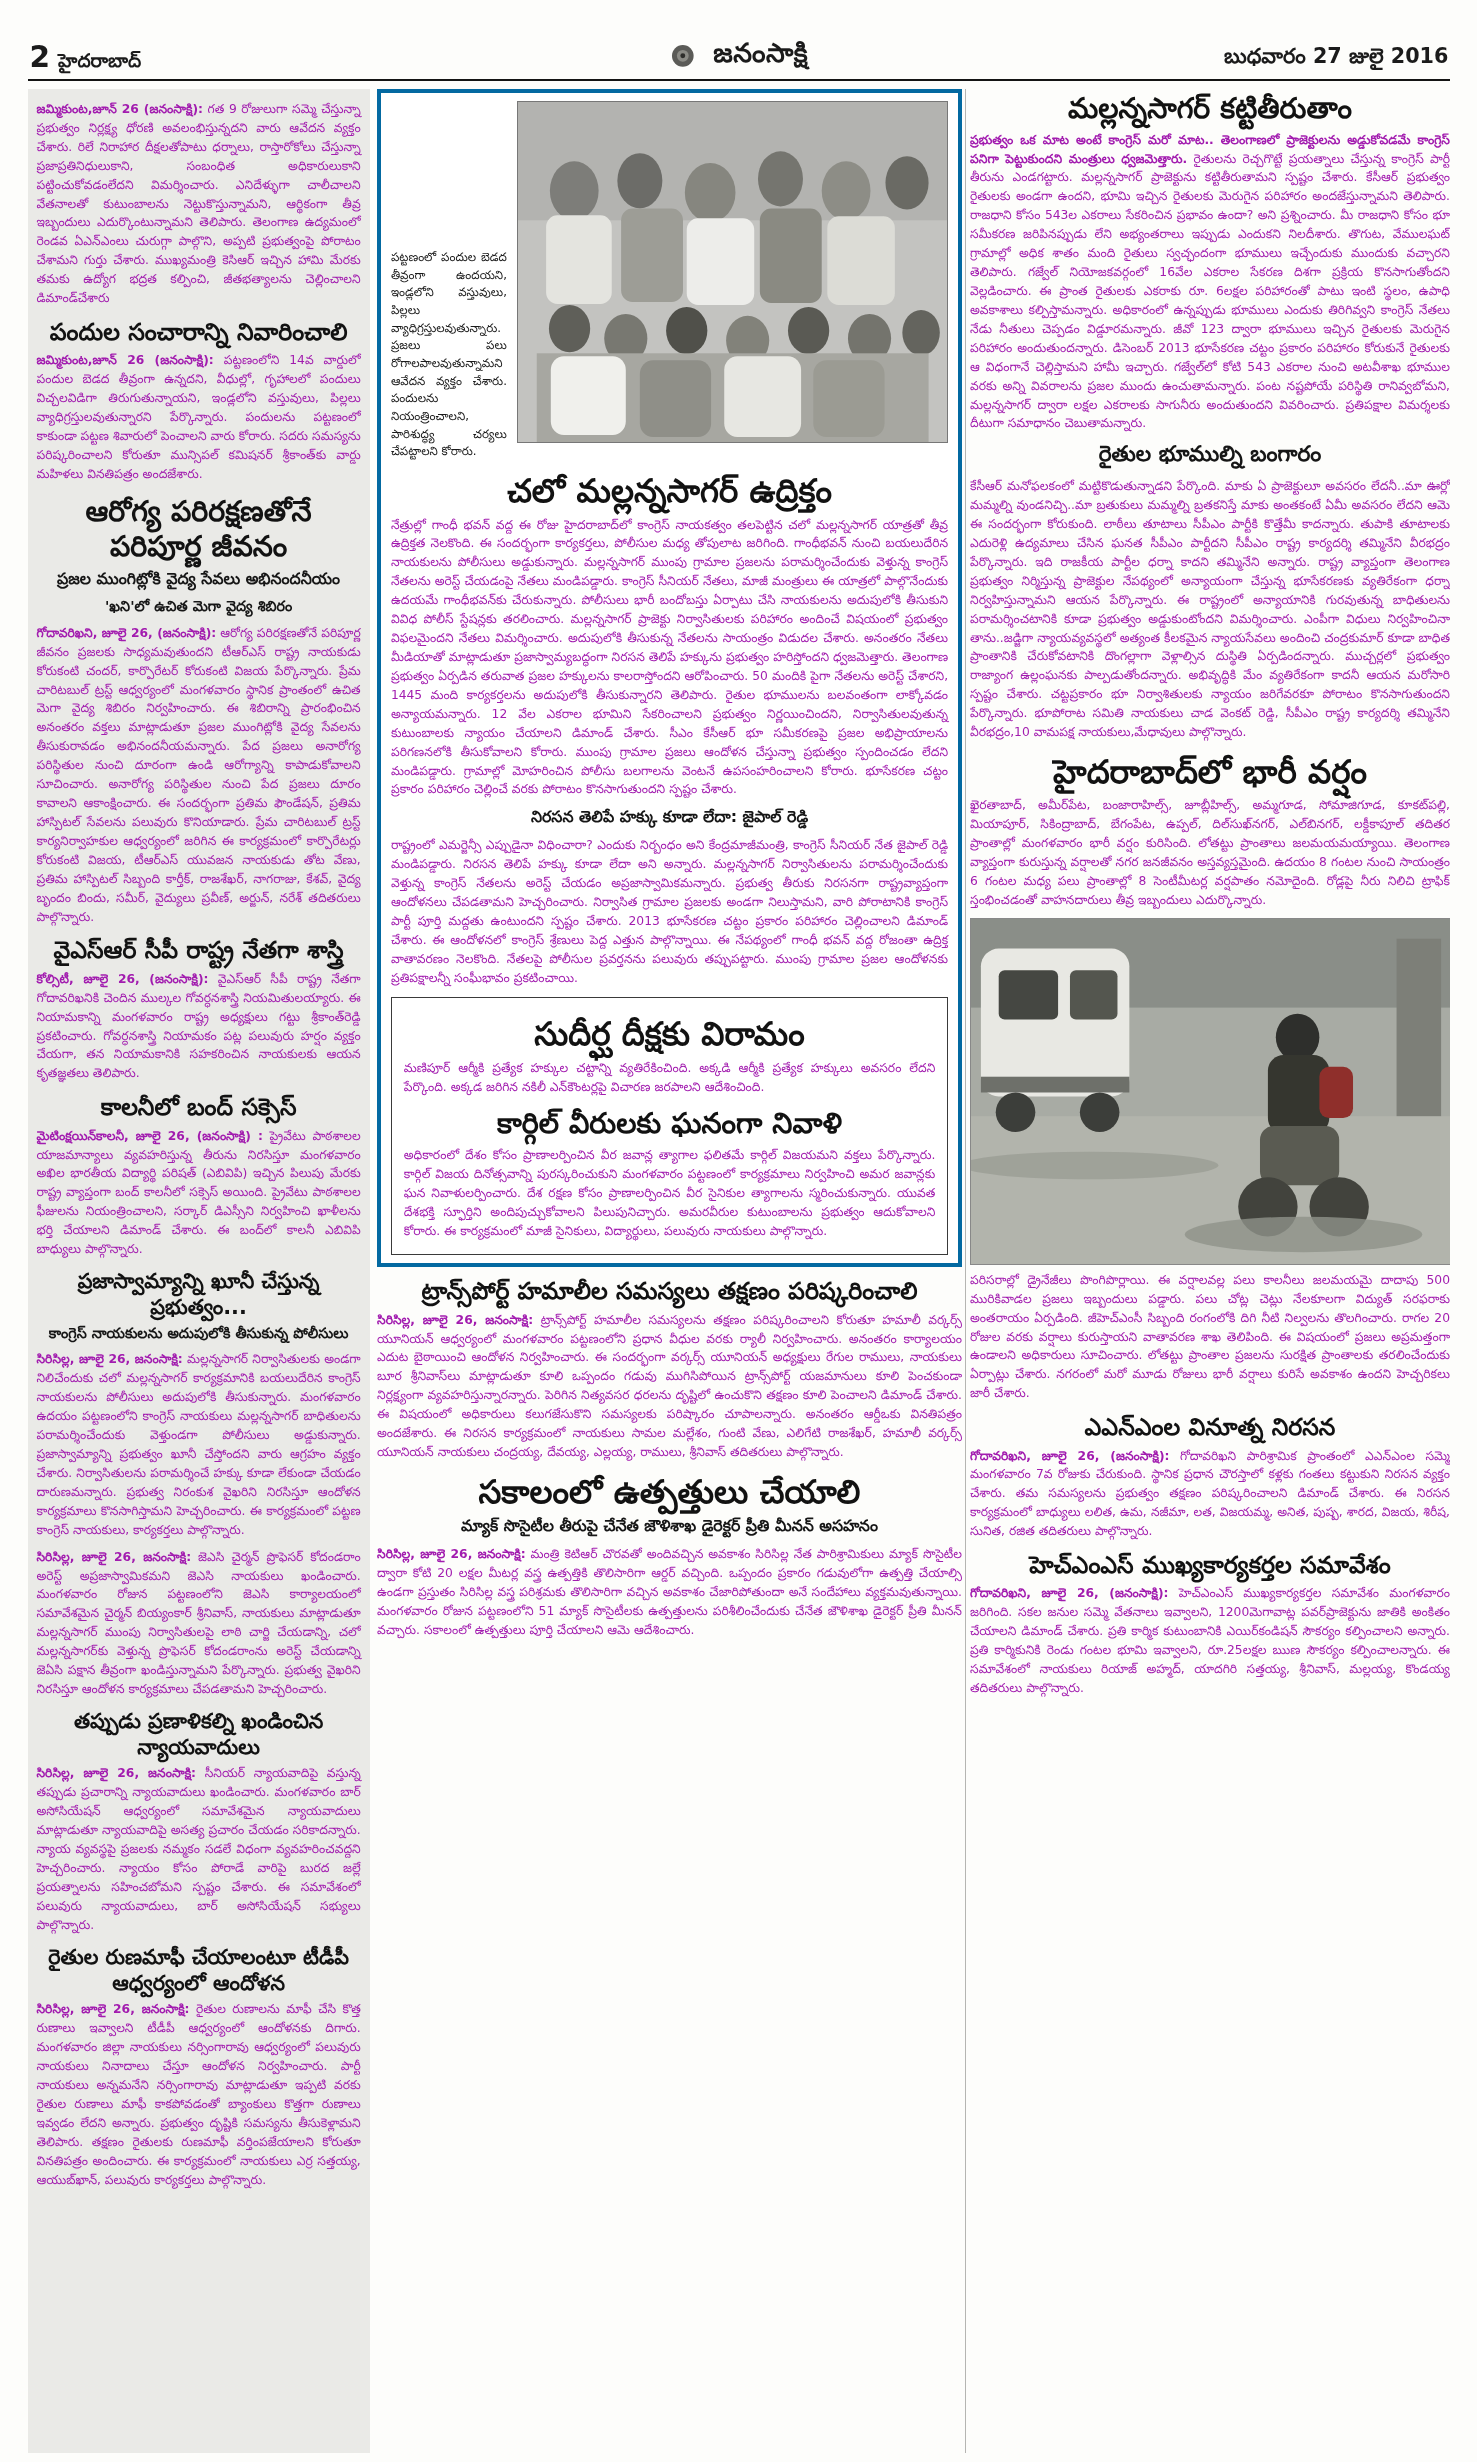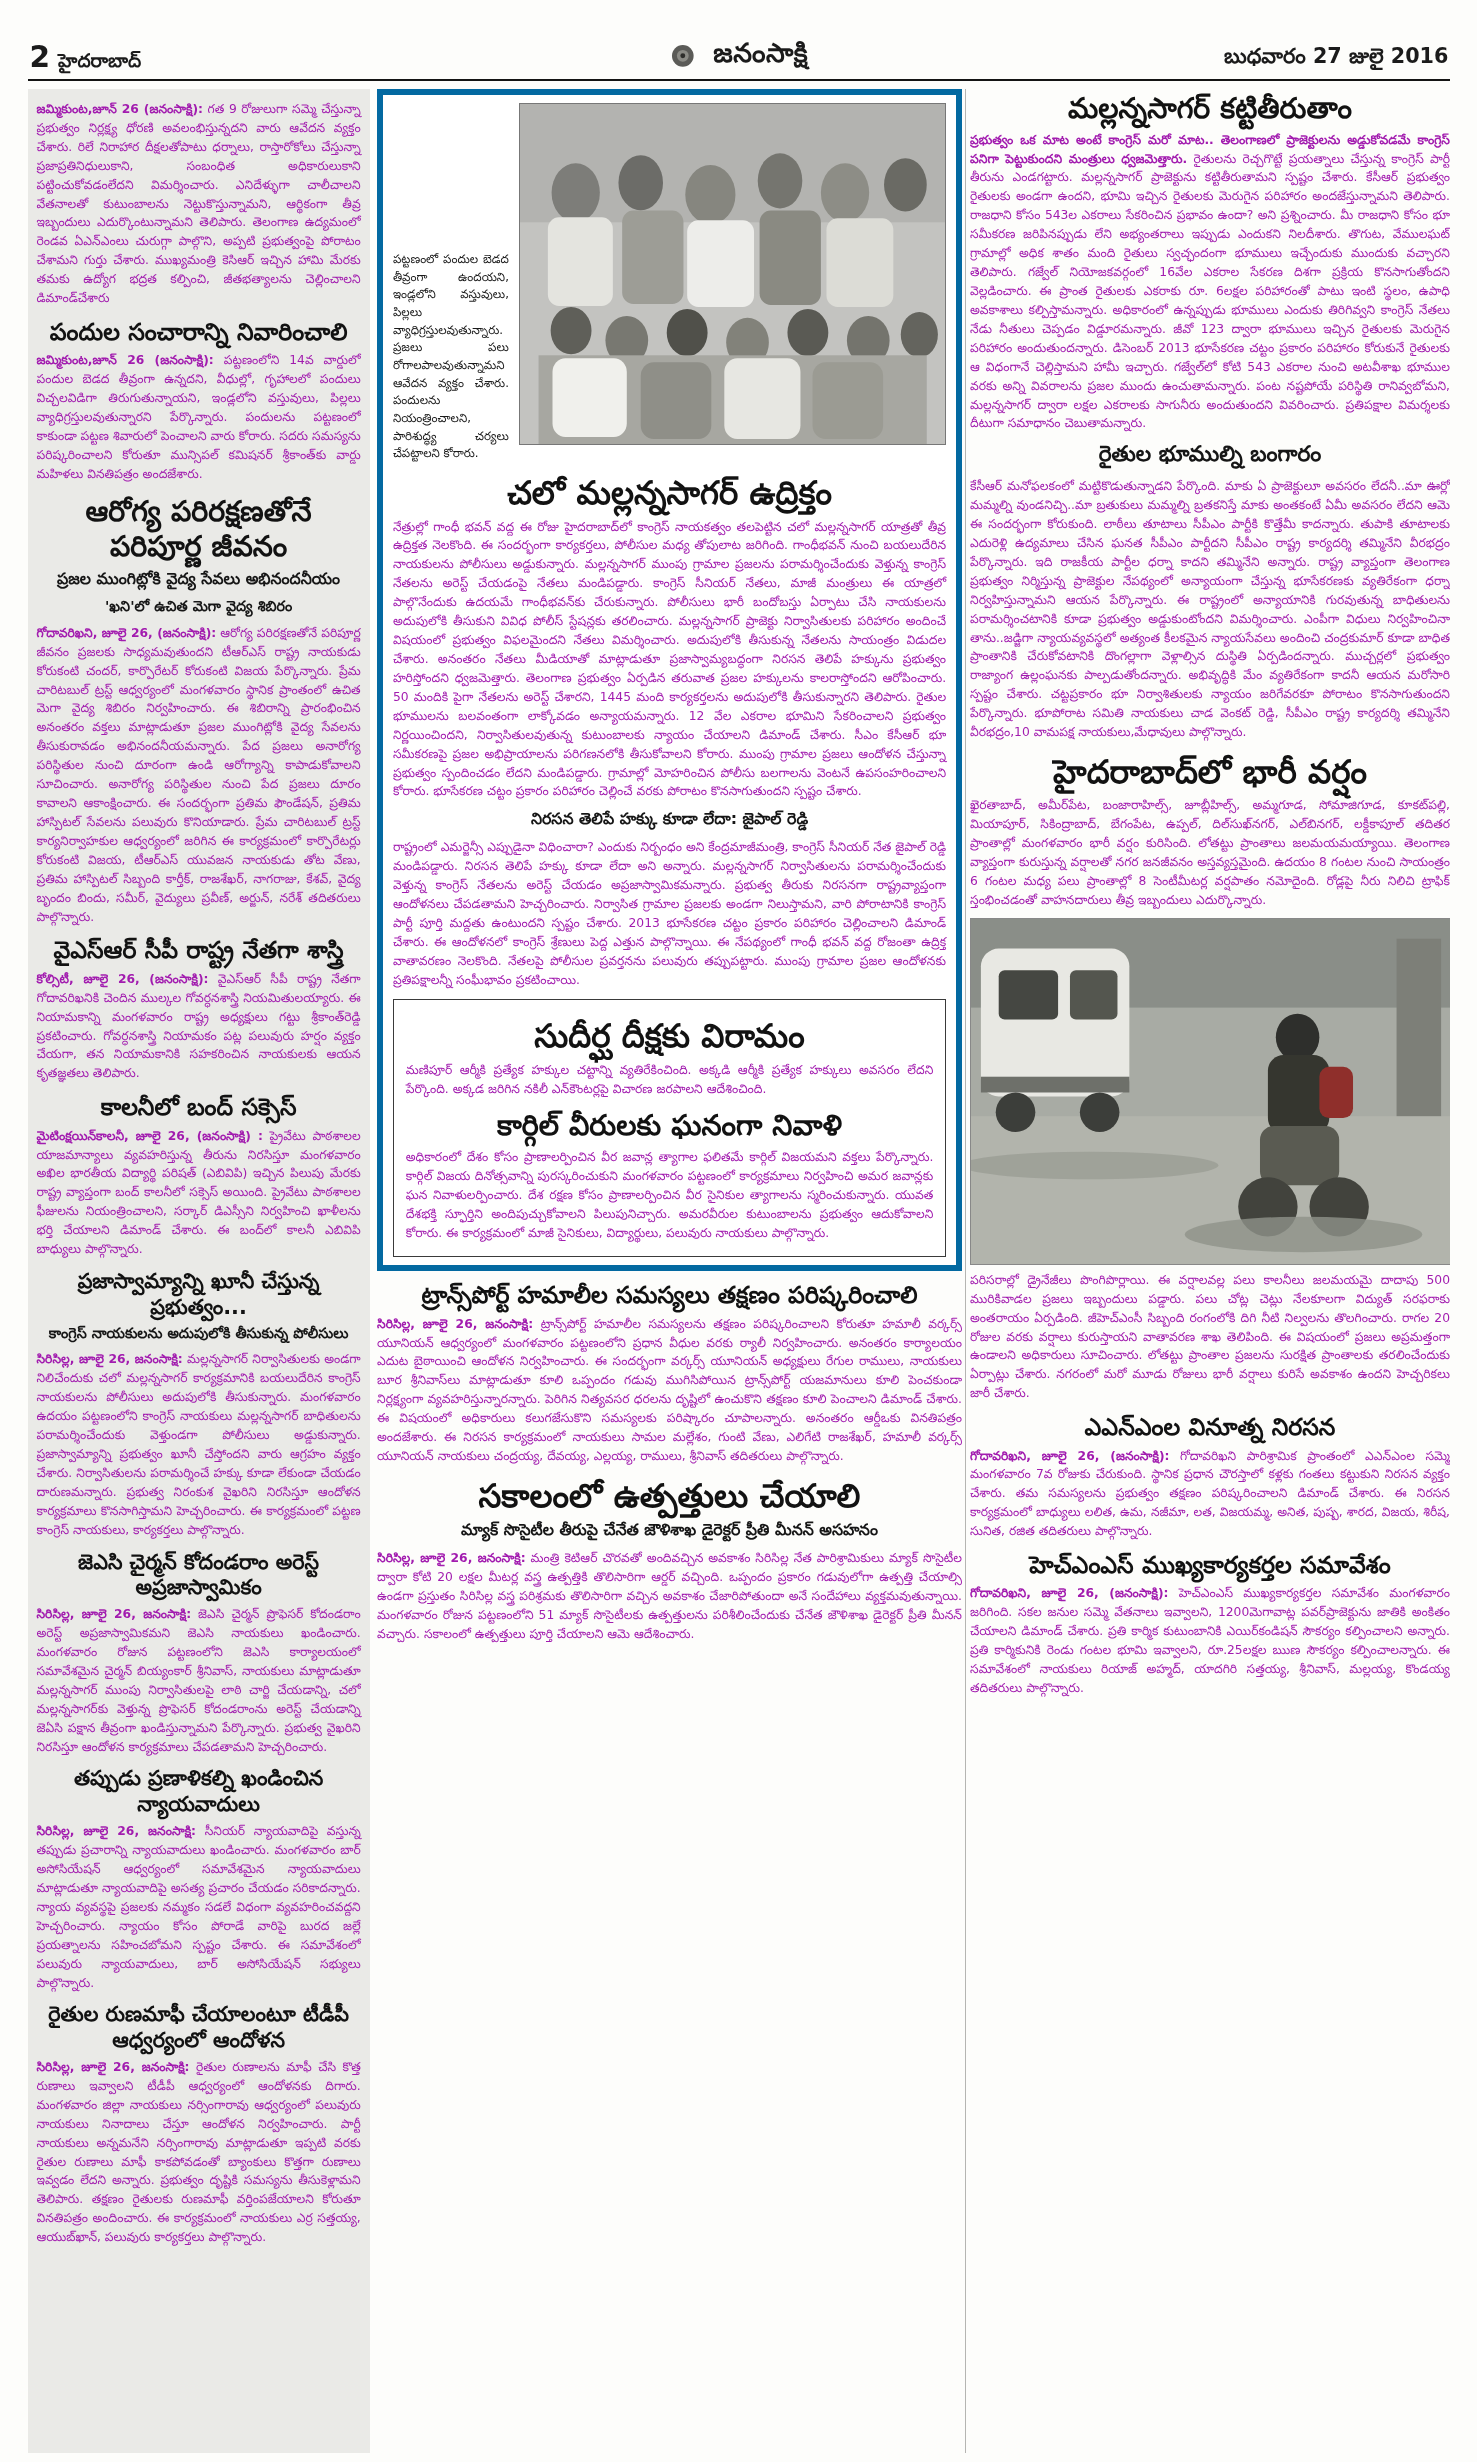--- a/index.html
+++ b/index.html
@@ -23,21 +23,21 @@
   .dl{font-weight:bold;}
   .hl{font-weight:bold;text-align:center;color:#121212;margin:9.9px 0 3.9px 0;line-height:1.25;}
   .hl-s{font-size:20.7px;}
   .hl-m{font-size:23.6px;}
   .hl-l{font-size:28.6px;}
   .hl-xl{font-size:32.5px;}
   .sub{font-weight:bold;text-align:center;font-size:15.8px;margin:2px 0 5.9px 0;color:#161616;}
   .sub-sm{font-size:14.3px;}
   .article{margin-bottom:5.9px;}
   
-  .midbox{border:6px solid #0369a1;padding:7.9px 9.9px;box-sizing:border-box;background:#fff;}
+  .midbox{border:4px solid #0369a1;padding:7.9px 9.9px;box-sizing:border-box;background:#fff;}
   .toprow{display:flex;gap:9.9px;}
   .leadcell{width:116px;flex:0 0 auto;padding-top:148px;}
   .leadcell p{font-size:11.8px;line-height:1.5;text-align:justify;margin:0;}
   .photo1{flex:1 1 auto;height:340px;border:1px solid #777;}
   .innerbox{border:1px solid #3a3a3a;padding:5.9px 11.8px;margin-top:9.9px;}
   .photo2{width:100%;height:345px;border:1px solid #888;margin:5.9px 0;}
   svg{display:block;}
 </style>
 </head>
 <body>
@@ -94,21 +94,20 @@
       <p class="body"><span class="dl">మైటింక్షయిన్‌కాలనీ, జూలై 26, (జనంసాక్షి) :</span> <span>ప్రైవేటు పాఠశాలల యాజమాన్యాలు వ్యవహరిస్తున్న తీరును నిరసిస్తూ మంగళవారం అఖిల భారతీయ విద్యార్థి పరిషత్ (ఎబివిపి) ఇచ్చిన పిలుపు మేరకు రాష్ట్ర వ్యాప్తంగా బంద్ కాలనీలో సక్సెస్ అయింది. ప్రైవేటు పాఠశాలల ఫీజులను నియంత్రించాలని, సర్కార్ డిఎస్సీని నిర్వహించి ఖాళీలను భర్తి చేయాలని డిమాండ్ చేశారు. ఈ బంద్‌లో కాలనీ ఎబివిపి బాధ్యులు పాల్గొన్నారు.</span></p>
     </div>
 
     <div class="article">
       <div class="hl hl-s">ప్రజాస్వామ్యాన్ని ఖూనీ చేస్తున్న ప్రభుత్వం...</div>
       <div class="sub sub-sm">కాంగ్రెస్ నాయకులను అదుపులోకి తీసుకున్న పోలీసులు</div>
       <p class="body"><span class="dl">సిరిసిల్ల, జూలై 26, జనంసాక్షి:</span> <span>మల్లన్నసాగర్ నిర్వాసితులకు అండగా నిలిచేందుకు చలో మల్లన్నసాగర్ కార్యక్రమానికి బయలుదేరిన కాంగ్రెస్ నాయకులను పోలీసులు అదుపులోకి తీసుకున్నారు. మంగళవారం ఉదయం పట్టణంలోని కాంగ్రెస్ నాయకులు మల్లన్నసాగర్ బాధితులను పరామర్శించేందుకు వెళ్తుండగా పోలీసులు అడ్డుకున్నారు. ప్రజాస్వామ్యాన్ని ప్రభుత్వం ఖూనీ చేస్తోందని వారు ఆగ్రహం వ్యక్తం చేశారు. నిర్వాసితులను పరామర్శించే హక్కు కూడా లేకుండా చేయడం దారుణమన్నారు. ప్రభుత్వ నిరంకుశ వైఖరిని నిరసిస్తూ ఆందోళన కార్యక్రమాలు కొనసాగిస్తామని హెచ్చరించారు. ఈ కార్యక్రమంలో పట్టణ కాంగ్రెస్ నాయకులు, కార్యకర్తలు పాల్గొన్నారు.</span></p>
     </div>
 
     <div class="article">
-      <div class="hl hl-s">జెఎసి చైర్మన్ కోదండరాం అరెస్ట్ అప్రజాస్వామికం</div>
       <p class="body"><span class="dl">సిరిసిల్ల, జూలై 26, జనంసాక్షి:</span> <span>జెఎసి చైర్మన్ ప్రొఫెసర్ కోదండరాం అరెస్ట్ అప్రజాస్వామికమని జెఎసి నాయకులు ఖండించారు. మంగళవారం రోజున పట్టణంలోని జెఎసి కార్యాలయంలో సమావేశమైన చైర్మన్ బియ్యంకార్ శ్రీనివాస్, నాయకులు మాట్లాడుతూ మల్లన్నసాగర్ ముంపు నిర్వాసితులపై లాఠి చార్జి చేయడాన్ని, చలో మల్లన్నసాగర్‌కు వెళ్తున్న ప్రొఫెసర్ కోదండరాంను అరెస్ట్ చేయడాన్ని జెఏసి పక్షాన తీవ్రంగా ఖండిస్తున్నామని పేర్కొన్నారు. ప్రభుత్వ వైఖరిని నిరసిస్తూ ఆందోళన కార్యక్రమాలు చేపడతామని హెచ్చరించారు.</span></p>
     </div>
 
     <div class="article">
       <div class="hl hl-s">తప్పుడు ప్రణాళికల్ని ఖండించిన న్యాయవాదులు</div>
       <p class="body"><span class="dl">సిరిసిల్ల, జూలై 26, జనంసాక్షి:</span> <span>సీనియర్ న్యాయవాదిపై వస్తున్న తప్పుడు ప్రచారాన్ని న్యాయవాదులు ఖండించారు. మంగళవారం బార్ అసోసియేషన్ ఆధ్వర్యంలో సమావేశమైన న్యాయవాదులు మాట్లాడుతూ న్యాయవాదిపై అసత్య ప్రచారం చేయడం సరికాదన్నారు. న్యాయ వ్యవస్థపై ప్రజలకు నమ్మకం సడలే విధంగా వ్యవహరించవద్దని హెచ్చరించారు. న్యాయం కోసం పోరాడే వారిపై బురద జల్లే ప్రయత్నాలను సహించబోమని స్పష్టం చేశారు. ఈ సమావేశంలో పలువురు న్యాయవాదులు, బార్ అసోసియేషన్ సభ్యులు పాల్గొన్నారు.</span></p>
     </div>
 
     <div class="article">
       <div class="hl hl-s">రైతుల రుణమాఫీ చేయాలంటూ టీడీపీ ఆధ్వర్యంలో ఆందోళన</div>

